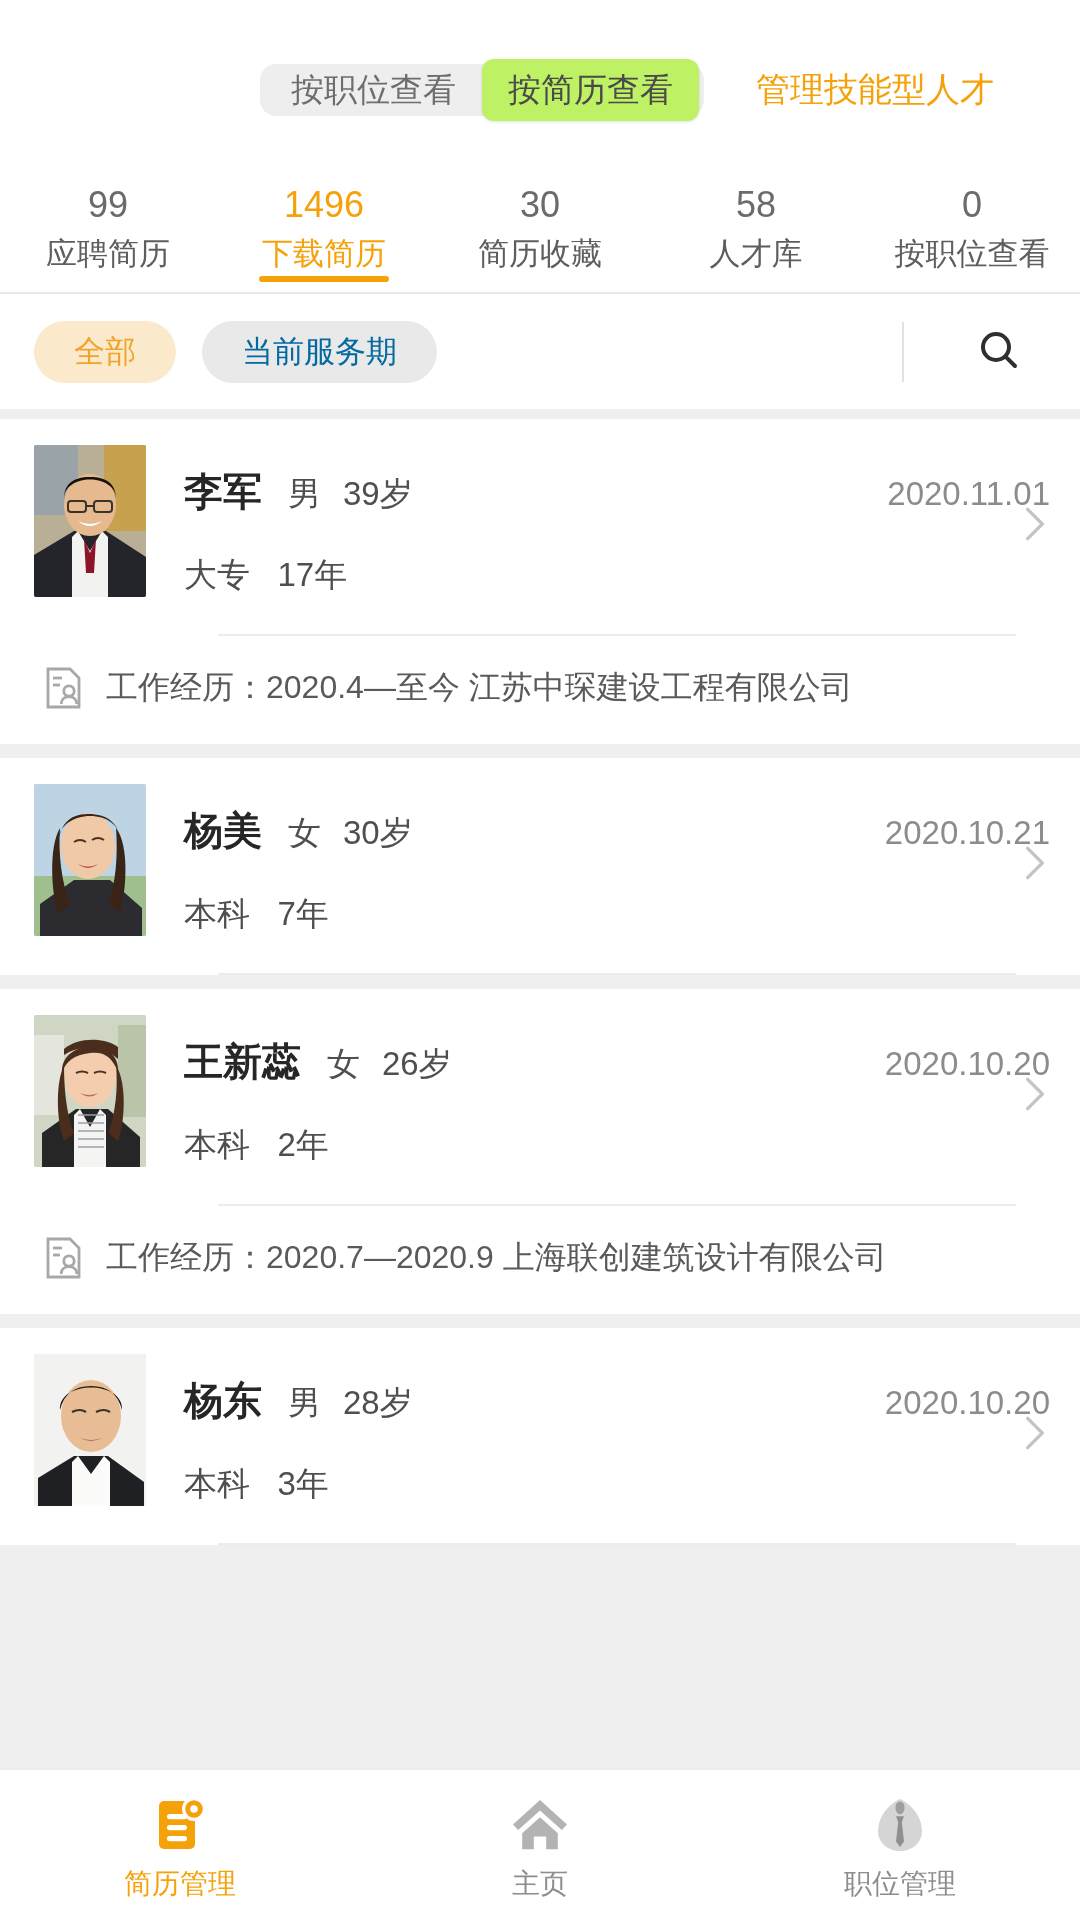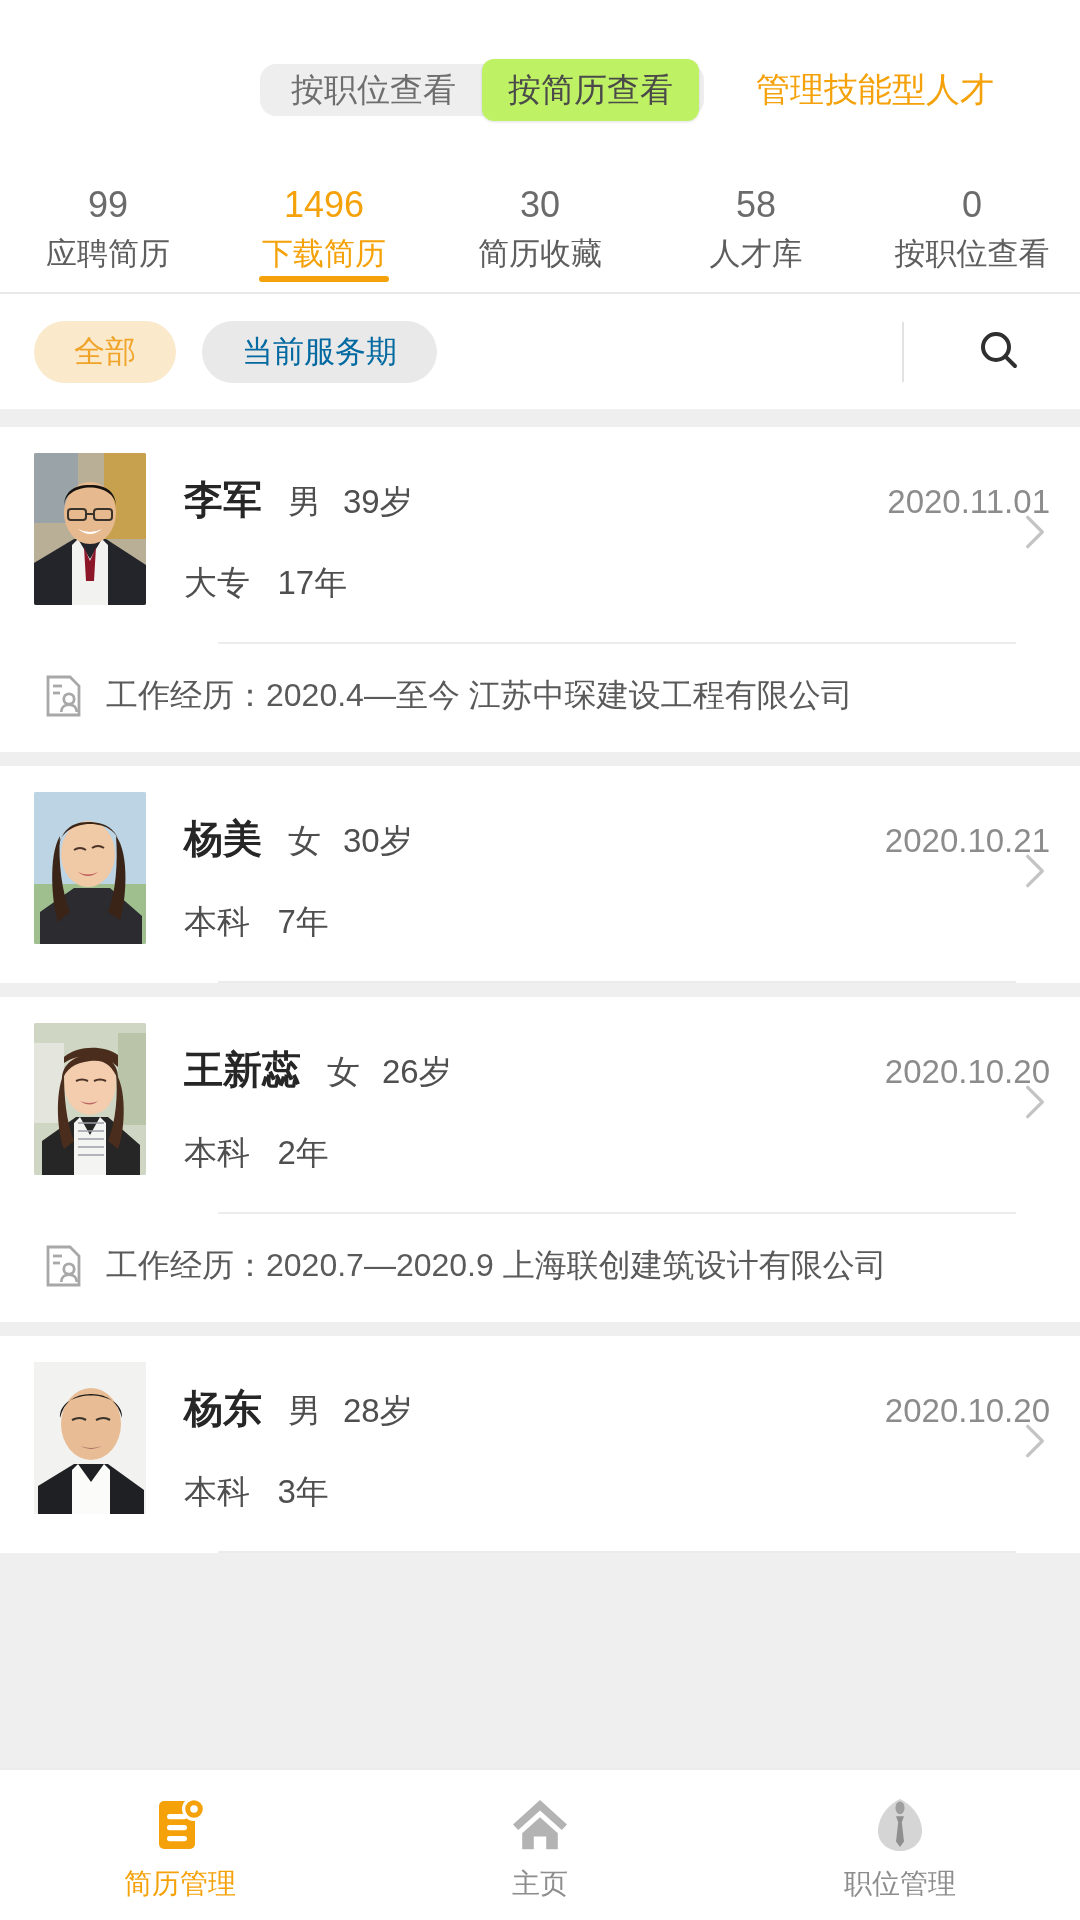--- a/index.html
+++ b/index.html
@@ -97,21 +97,21 @@
   .chip.idle { background: #e9e9e9; color: #0369a1; }
   .filter-spacer { flex: 1 1 auto; }
   .vdivider { width: 2px; height: 60px; background: #e2e2e2; margin-right: 60px; }
   .search-btn { width: 70px; height: 70px; display: flex; align-items: center; justify-content: center; margin-right: 14px; }
 
   
   .list {
     flex: 1 1 auto;
     background: #efefef;
     overflow: hidden;
-    padding-top: 18px;
+    padding-top: 10px;
   }
   .card {
     background: #ffffff;
     margin-bottom: 14px;
     padding: 26px 30px 0 34px;
     position: relative;
   }
   .card-top { display: flex; }
   .avatar {
     width: 112px; height: 152px;

